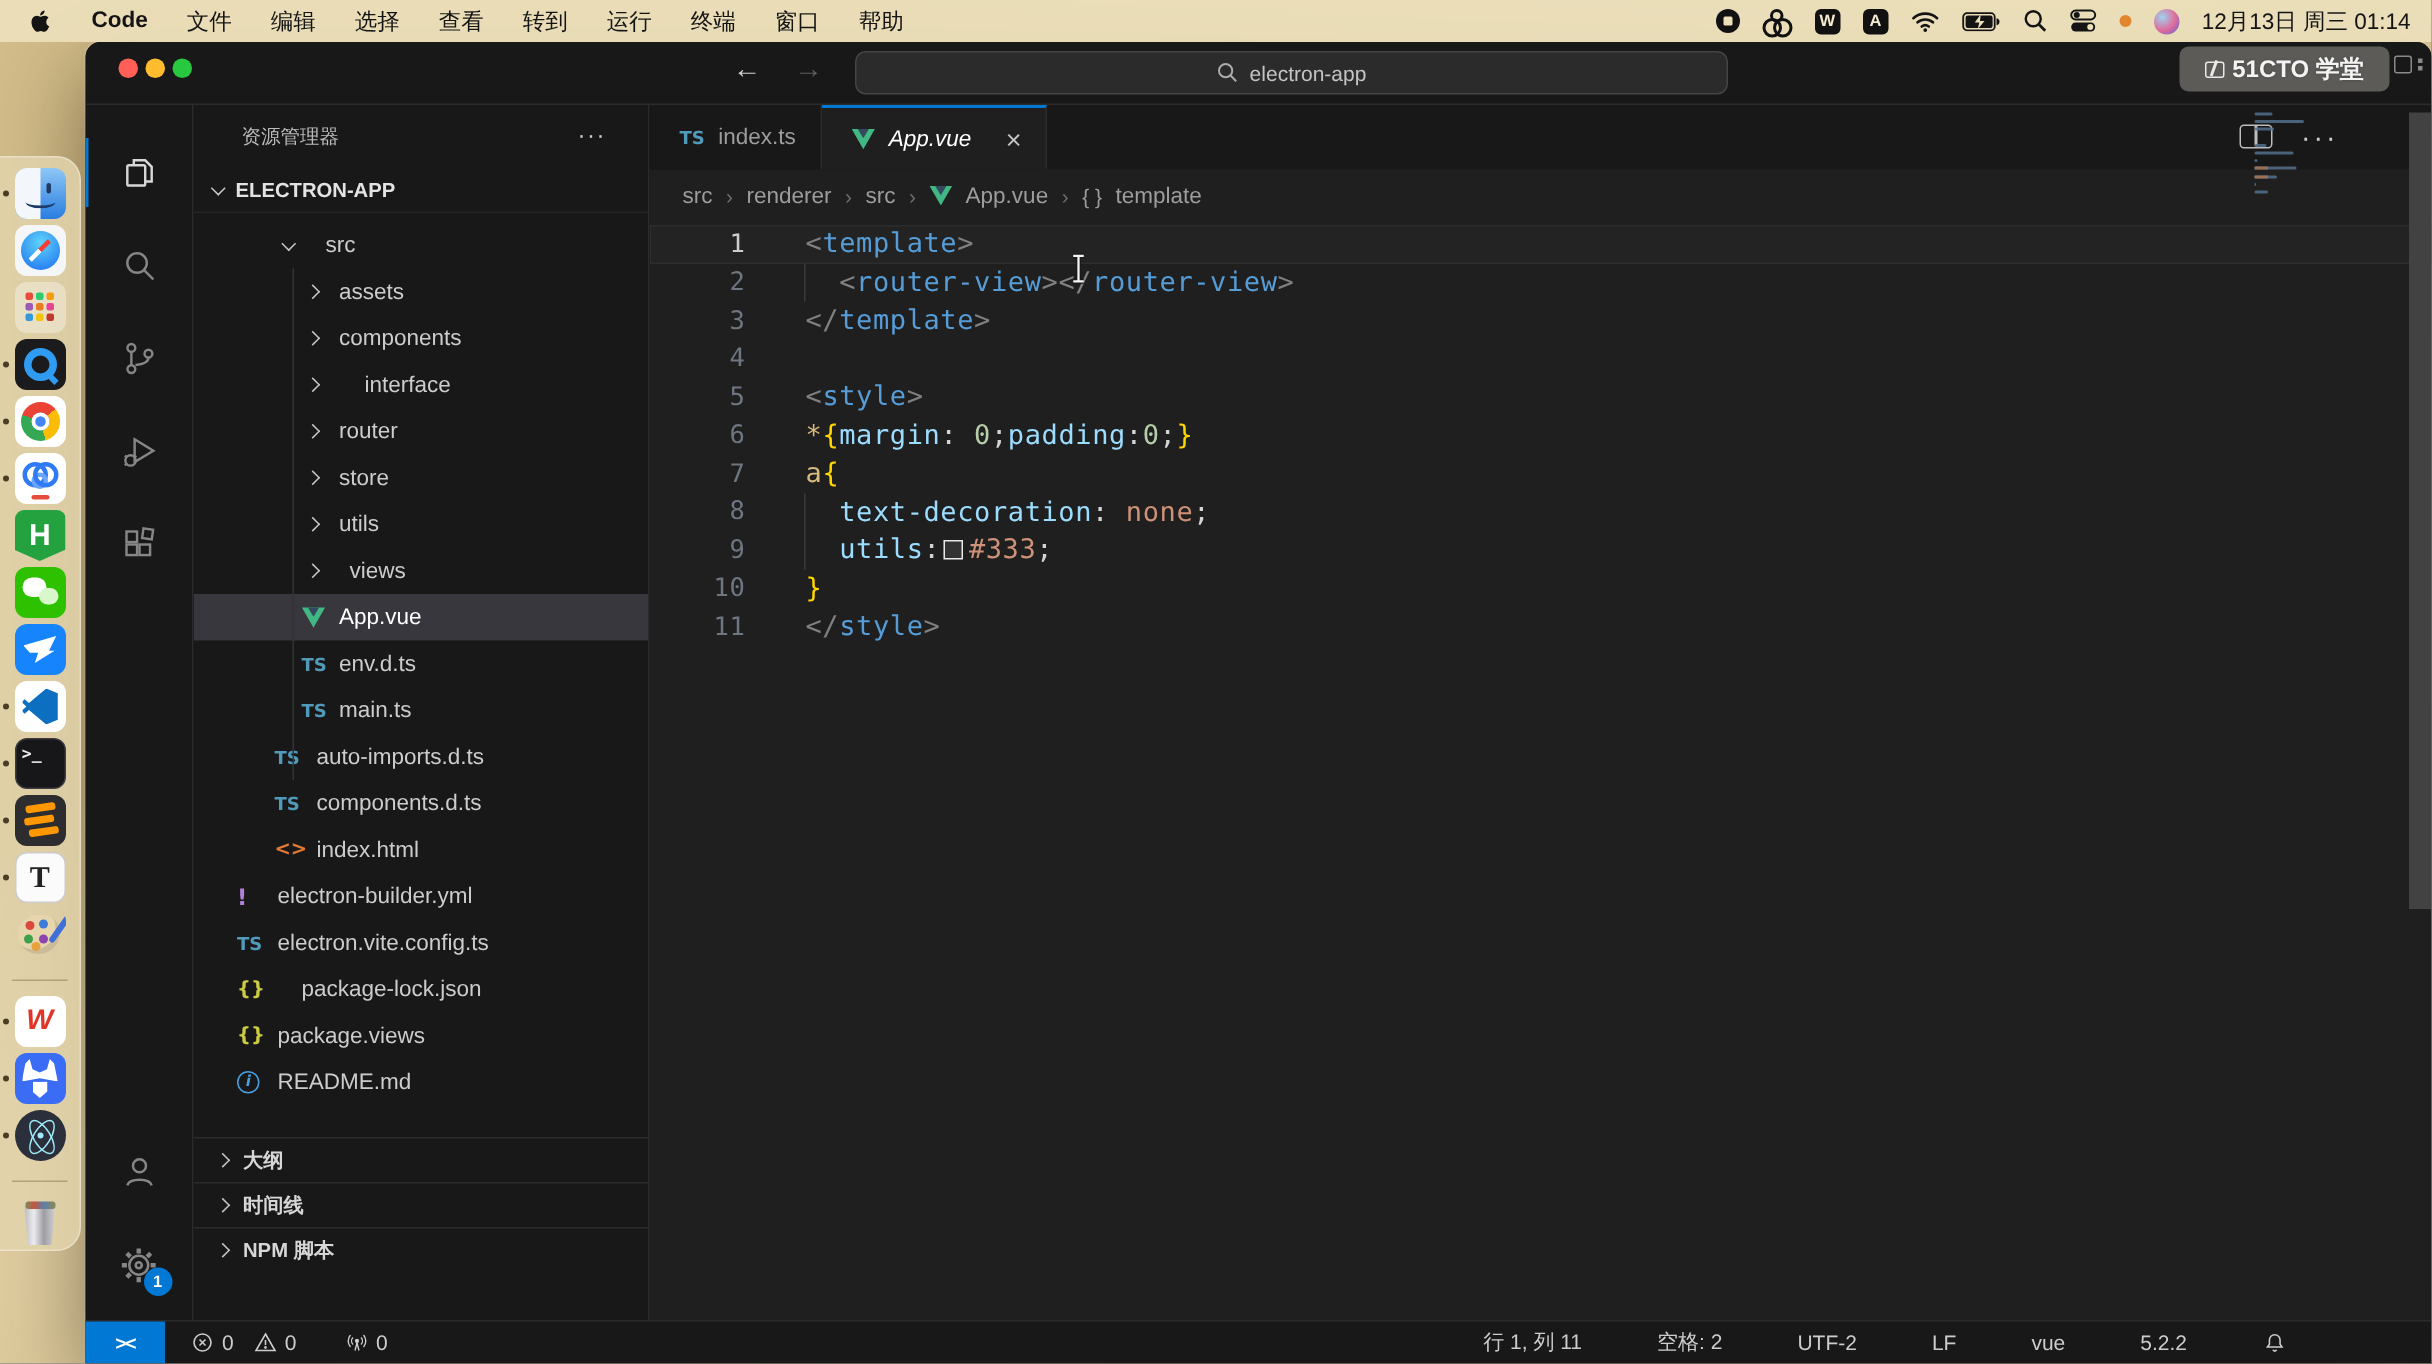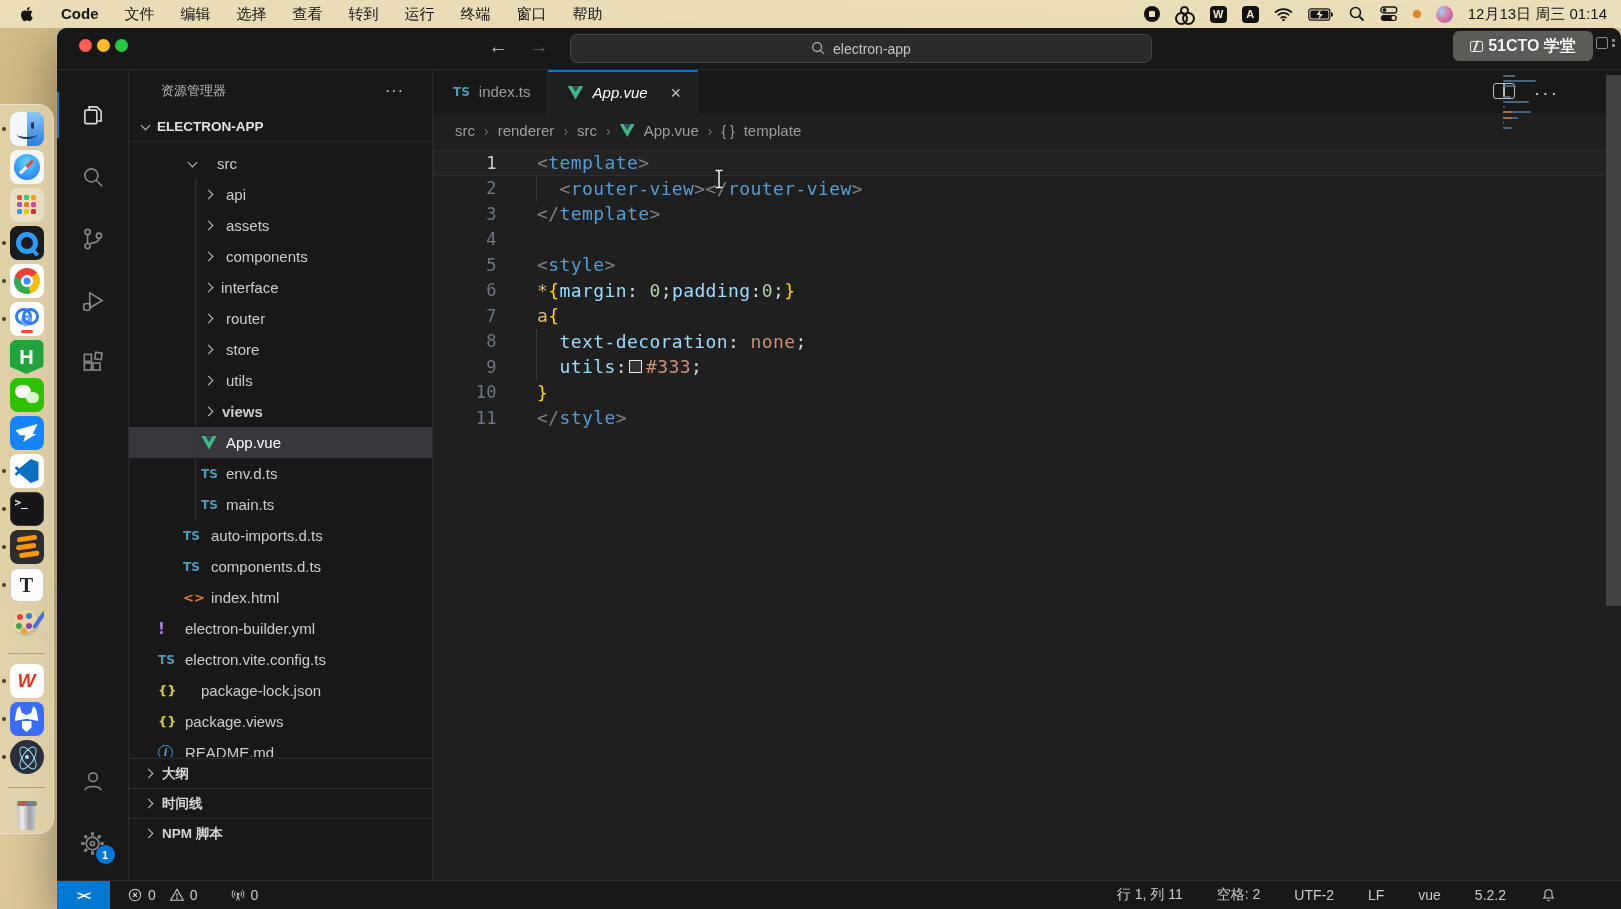--- a/index.html
+++ b/index.html
@@ -226,21 +226,21 @@
   .scroll-thumb { position:absolute; right:0; top:5px; width:15px; height:531px; background:#424242; }
 
   
   .statusbar { position:absolute; left:0; right:0; bottom:0; height:29px; background:#181818; border-top:1px solid #2b2b2b;
     display:flex; align-items:center; font-size:14px; color:#cccccc; }
   .remote { width:53px; height:100%; background:#0078d4; color:#fff; display:flex; align-items:center; justify-content:center;
     font-weight:700; font-size:13px; letter-spacing:-1px; }
   .sb-left { display:flex; align-items:center; gap:6px; margin-left:13px; }
   .sb-item { display:flex; align-items:center; gap:5px; padding:0 4px; height:100%; }
   .sb-item svg { stroke:#cccccc; fill:none; stroke-width:1.3; }
-  .sb-right { margin-left:auto; display:flex; align-items:center; gap:26px; padding-right:60px; }
+  .sb-right { margin-left:auto; display:flex; align-items:center; gap:42px; padding-right:92px; }
   .ports { margin-left:18px; }
 
   .ibeam { position:absolute; left:712px; top:168px; z-index:50; }
 </style>
 </head>
 <body>
 
 <div class="screen">
 
   <div class="menubar">
@@ -502,49 +502,45 @@
           <span class="chev down"></span>
           <span>ELECTRON-APP</span>
         </div>
         <div class="tree" id="tree">
             <div class="trow">
               <span class="chev down" style="left: 60px;"></span>
               <span class="tlabel" style="left: 88px;">src</span>
             </div>
             <div class="trow">
               <span class="chev right" style="left: 76px;"></span>
-              <span class="tlabel" style="left: 97px;">api</span>
-            </div>
-            <div class="trow">
-              <span class="chev right" style="left: 76px;"></span>
               <span class="tlabel" style="left: 97px;">assets</span>
             </div>
             <div class="trow">
               <span class="chev right" style="left: 76px;"></span>
               <span class="tlabel" style="left: 97px;">components</span>
             </div>
             <div class="trow">
               <span class="chev right" style="left: 76px;"></span>
-              <span class="tlabel" style="left: 92px;">interface</span>
+              <span class="tlabel" style="left: 114px;">interface</span>
             </div>
             <div class="trow">
               <span class="chev right" style="left: 76px;"></span>
               <span class="tlabel" style="left: 97px;">router</span>
             </div>
             <div class="trow">
               <span class="chev right" style="left: 76px;"></span>
               <span class="tlabel" style="left: 97px;">store</span>
             </div>
             <div class="trow">
               <span class="chev right" style="left: 76px;"></span>
               <span class="tlabel" style="left: 97px;">utils</span>
             </div>
             <div class="trow">
               <span class="chev right" style="left: 76px;"></span>
-              <span class="tlabel" style="left: 93px; font-weight: bold;">views</span>
+              <span class="tlabel" style="left: 104px;">views</span>
             </div>
             <div class="trow selected">
               <span class="ic-vue" style="left: 72px;"></span>
               <span class="tlabel" style="left: 97px;">App.vue</span>
             </div>
             <div class="trow">
               <span class="fic ts" style="left: 72px;">TS</span>
               <span class="tlabel" style="left: 97px;">env.d.ts</span>
             </div>
             <div class="trow">

